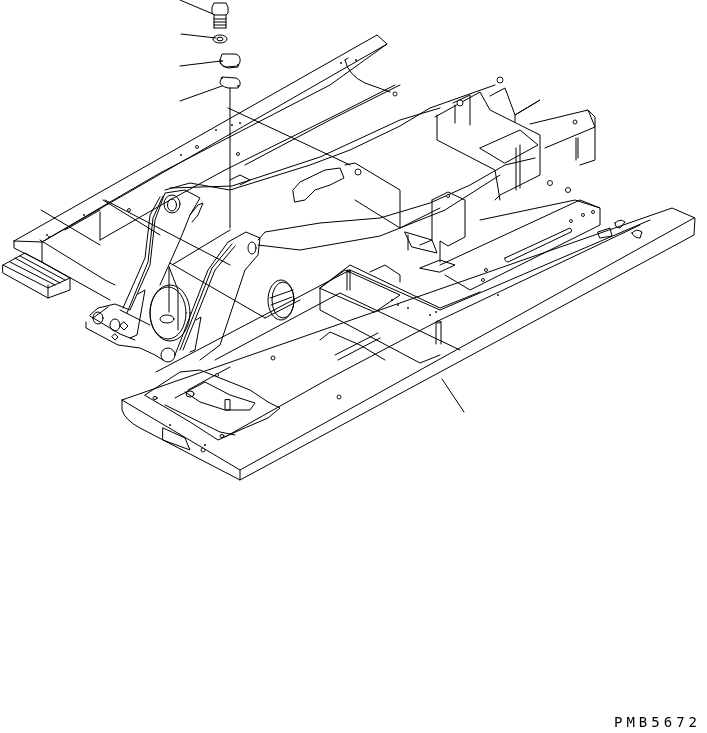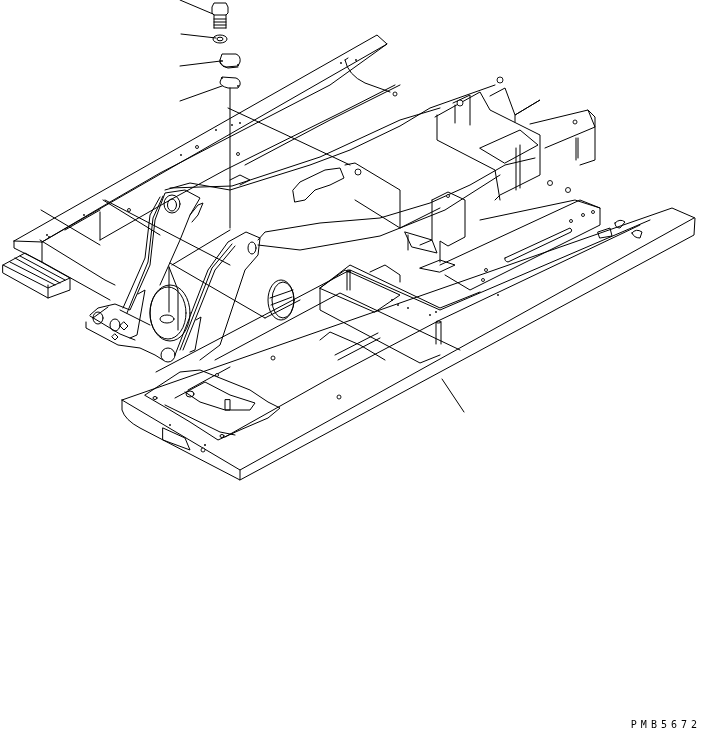--- a/index.html
+++ b/index.html
@@ -5,21 +5,21 @@
   html, body { margin:0; padding:0; background:#ffffff; }
   body { width:707px; height:733px; position:relative; overflow:hidden; font-family:"DejaVu Sans Mono", monospace; }
   #diagram { position:absolute; left:0; top:0; width:707px; height:733px; }
   #diagram svg { width:707px; height:733px; display:block; }
   .ln { fill:none; stroke:#000; stroke-width:1; stroke-linejoin:round; stroke-linecap:round; }
   .lnf { fill:#fff; stroke:#000; stroke-width:1; stroke-linejoin:round; }
   .dot { fill:#000; }
   .hole { fill:#fff; stroke:#000; stroke-width:0.9; }
   #drawing-number {
     position:absolute; right:6px; bottom:3px;
-    font-family:"DejaVu Sans Mono", monospace; font-size:10px; letter-spacing:4px; color:#000;
+    font-family:"DejaVu Sans Mono", monospace; font-size:14px; letter-spacing:4px; color:#000;
   }
 </style>
 </head>
 <body>
 
 <div id="diagram">
 <svg viewBox="0 0 707 733" xmlns="http://www.w3.org/2000/svg">
 
   <g>
     <path class="lnf" d="M214,3 L226,3 L228,7 L228,13 L226,15 L214,15 L212,13 L212,7 Z"></path>

